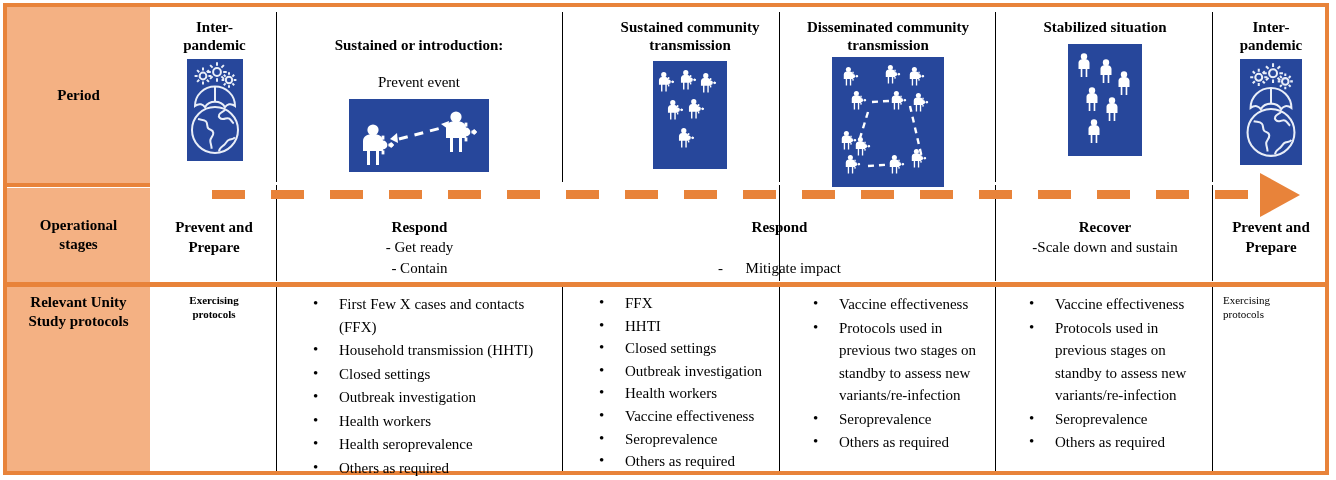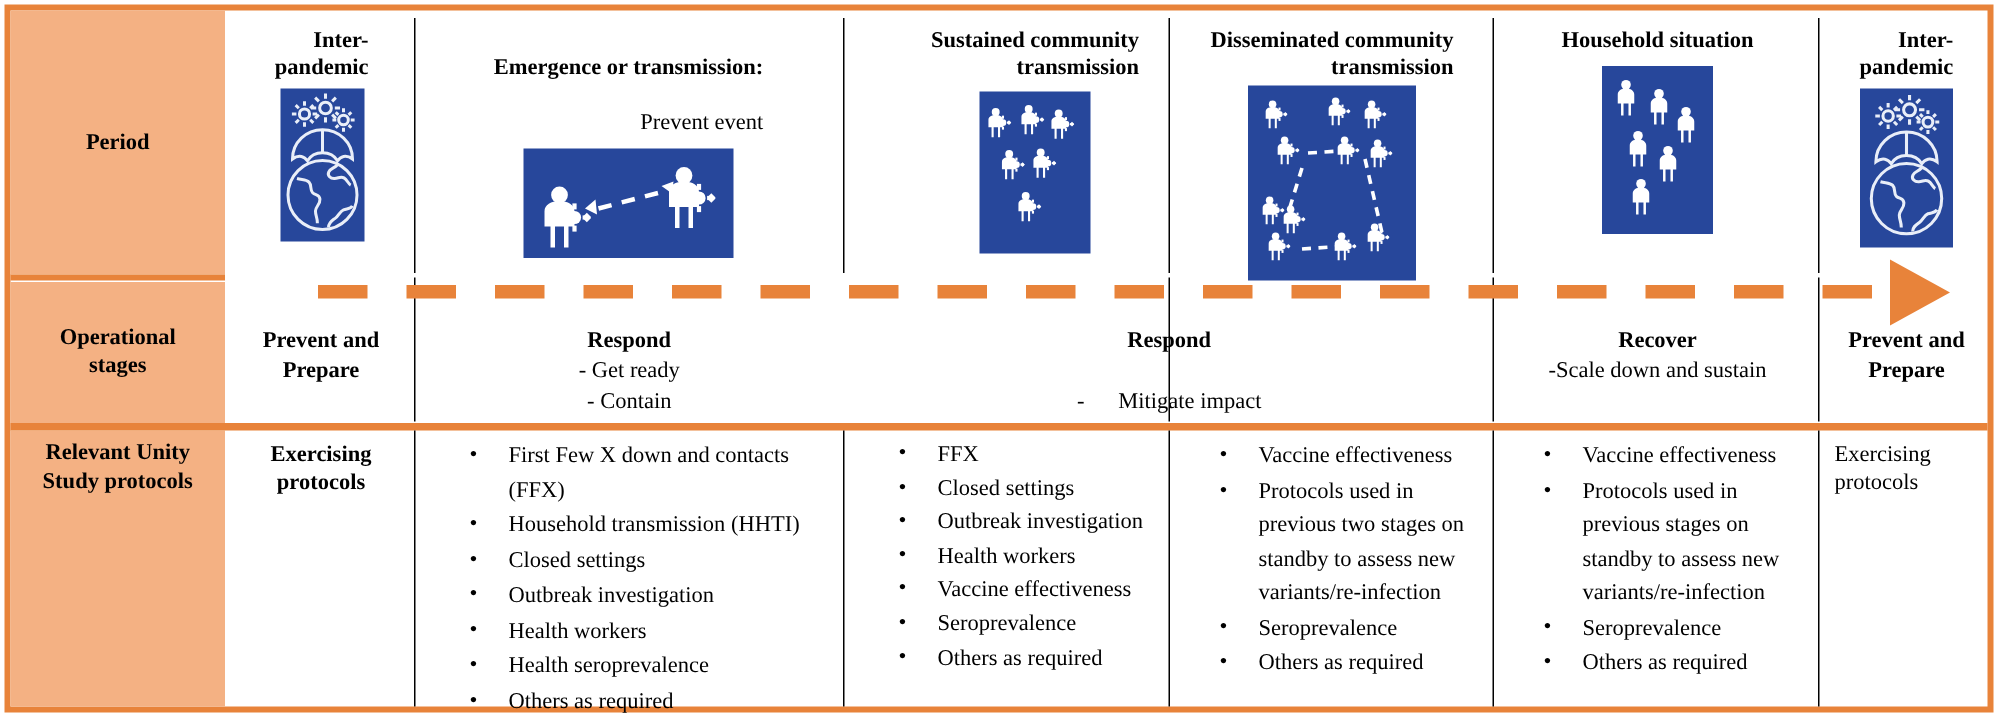--- a/index.html
+++ b/index.html
@@ -26,21 +26,21 @@
   .hsep{position:absolute;height:5px;background:#E8833A;}
   .hsep-thin{position:absolute;height:4px;background:#E8833A;}
 
   
   .period-col{
     position:absolute;top:7px;height:173px;
     display:flex;flex-direction:column;align-items:center;
     box-sizing:border-box;
   }
   .period-title{
-    font-weight:bold;font-size:15px;line-height:1.22;text-align:right;
+    font-weight:bold;font-size:15px;line-height:1.22;text-align:center;
     padding-top:4px;white-space:pre-line;
   }
   .period-title .sub{font-weight:normal;}
   .icon-box{
     background:#27479B;
     display:flex;align-items:center;justify-content:center;
     margin-top:6px;
   }
   .icon-box svg{display:block;}
 
@@ -54,21 +54,21 @@
     position:absolute;width:0;height:0;
     border-top:22px solid transparent;
     border-bottom:22px solid transparent;
     border-left:40px solid #E8833A;
     top:166px;left:1253px;
   }
 
   
   .proto-col{position:absolute;top:282px;box-sizing:border-box;}
   .plain-proto{
-    font-weight:bold;font-size:15px;line-height:1.25;text-align:center;
+    font-weight:bold;font-size:11px;line-height:1.25;text-align:center;
     padding-top:5px;white-space:pre-line;
   }
   .plain-proto.normal{font-weight:normal;text-align:left;}
   ul.proto{
     margin:4px 0 0 0;padding:0 6px 0 34px;list-style:none;
     font-size:15px;line-height:1.50;
   }
   ul.proto li{position:relative;padding-left:26px;margin:0 0 1px 0;}
   ul.proto li:before{
     content:"\2022";position:absolute;left:0;top:-1px;font-size:15px;
@@ -114,21 +114,21 @@
           <path d="M9 58c3.5 1 6 .4 8 2.4s.5 5.3 2.4 7.1 4.6 .8 4.9 4.3-3 4.9-3 7.9 1.3 4.4 1.3 8.1"></path>
           <path d="M36 48.8c-2.2 2.6-4.6 2.3-5.8 4.8s1.2 4.6 3.9 4.4 4-1.7 6.2-.4 2.9 4 4.5 4.8"></path>
           <path d="M30 90.5c.2-3.4 2.3-4.4 4.6-6.1s3-4.6 5.4-5.5 4.8-.4 5.9-2.6"></path>
         </g>
       </svg>
     </div>
   </div>
 
   <div class="period-col" style="left:272px;width:280px;">
     <div class="period-title">
-      <span>Emergence or transmission:</span><br>
+      <span>Sustained or introduction:</span><br>
       <span class="sub">Prevent event</span>
     </div>
     <div class="icon-box" style="width:140px;height:73px;margin-top:8px;">
       <svg width="132" height="66" viewBox="0 0 132 66">
         <g fill="#FFFFFF">
           <circle cx="20" cy="27" r="5.6"></circle>
           <path d="M10 38c0-4.6 4.4-7 10-7s10 2.4 10 7v10h-4v14h-3V48h-6v14h-3V48h-4z"></path>
           <circle cx="30" cy="42" r="4.4"></circle>
           <g transform="translate(30,42)">
             <rect x="-1.4" y="-9.4" width="2.8" height="4"></rect>
@@ -440,21 +440,21 @@
                 <rect x="-9" y="4" width="3.2" height="4.6" transform="rotate(45)"></rect>
                 <rect x="5.8" y="-8.6" width="3.2" height="4.6" transform="rotate(45)"></rect>
               </g>
           </g>
         </g>
       </svg>
     </div>
   </div>
 
   <div class="period-col" style="left:992px;width:212px;">
-    <div class="period-title">Household situation</div>
+    <div class="period-title">Stabilized situation</div>
     <div class="icon-box" style="width:74px;height:112px;margin-top:8px;">
       <svg width="70" height="104" viewBox="0 0 70 104">
         <g fill="#FFFFFF">
           <g transform="translate(4,2) scale(0.5)">
               <circle cx="20" cy="13" r="6.4"></circle>
               <path d="M9 26c0-5.2 4.8-8 11-8s11 2.8 11 8v12h-4.4v16h-3.3V38h-6.6v16h-3.3V38H9z"></path>
             </g>
           <g transform="translate(26,8) scale(0.5)">
               <circle cx="20" cy="13" r="6.4"></circle>
               <path d="M9 26c0-5.2 4.8-8 11-8s11 2.8 11 8v12h-4.4v16h-3.3V38h-6.6v16h-3.3V38H9z"></path>
@@ -567,33 +567,34 @@
 Prepare</b>
   </div>
 
   <div class="proto-col" style="left:147px;width:120px;">
     <div class="plain-proto">Exercising
 protocols</div>
   </div>
 
   <div class="proto-col" style="left:272px;width:280px;">
     <ul class="proto">
-      <li>First Few X down and contacts (FFX)</li>
+      <li>First Few X cases and contacts (FFX)</li>
       <li>Household transmission (HHTI)</li>
       <li>Closed settings</li>
       <li>Outbreak investigation</li>
       <li>Health workers</li>
       <li>Health seroprevalence</li>
       <li>Others as required</li>
     </ul>
   </div>
 
   <div class="proto-col" style="left:558px;width:212px;">
     <ul class="proto" style="line-height:1.44;">
       <li>FFX</li>
+      <li>HHTI</li>
       <li>Closed settings</li>
       <li>Outbreak investigation</li>
       <li>Health workers</li>
       <li>Vaccine effectiveness</li>
       <li>Seroprevalence</li>
       <li>Others as required</li>
     </ul>
   </div>
 
   <div class="proto-col" style="left:776px;width:210px;">

